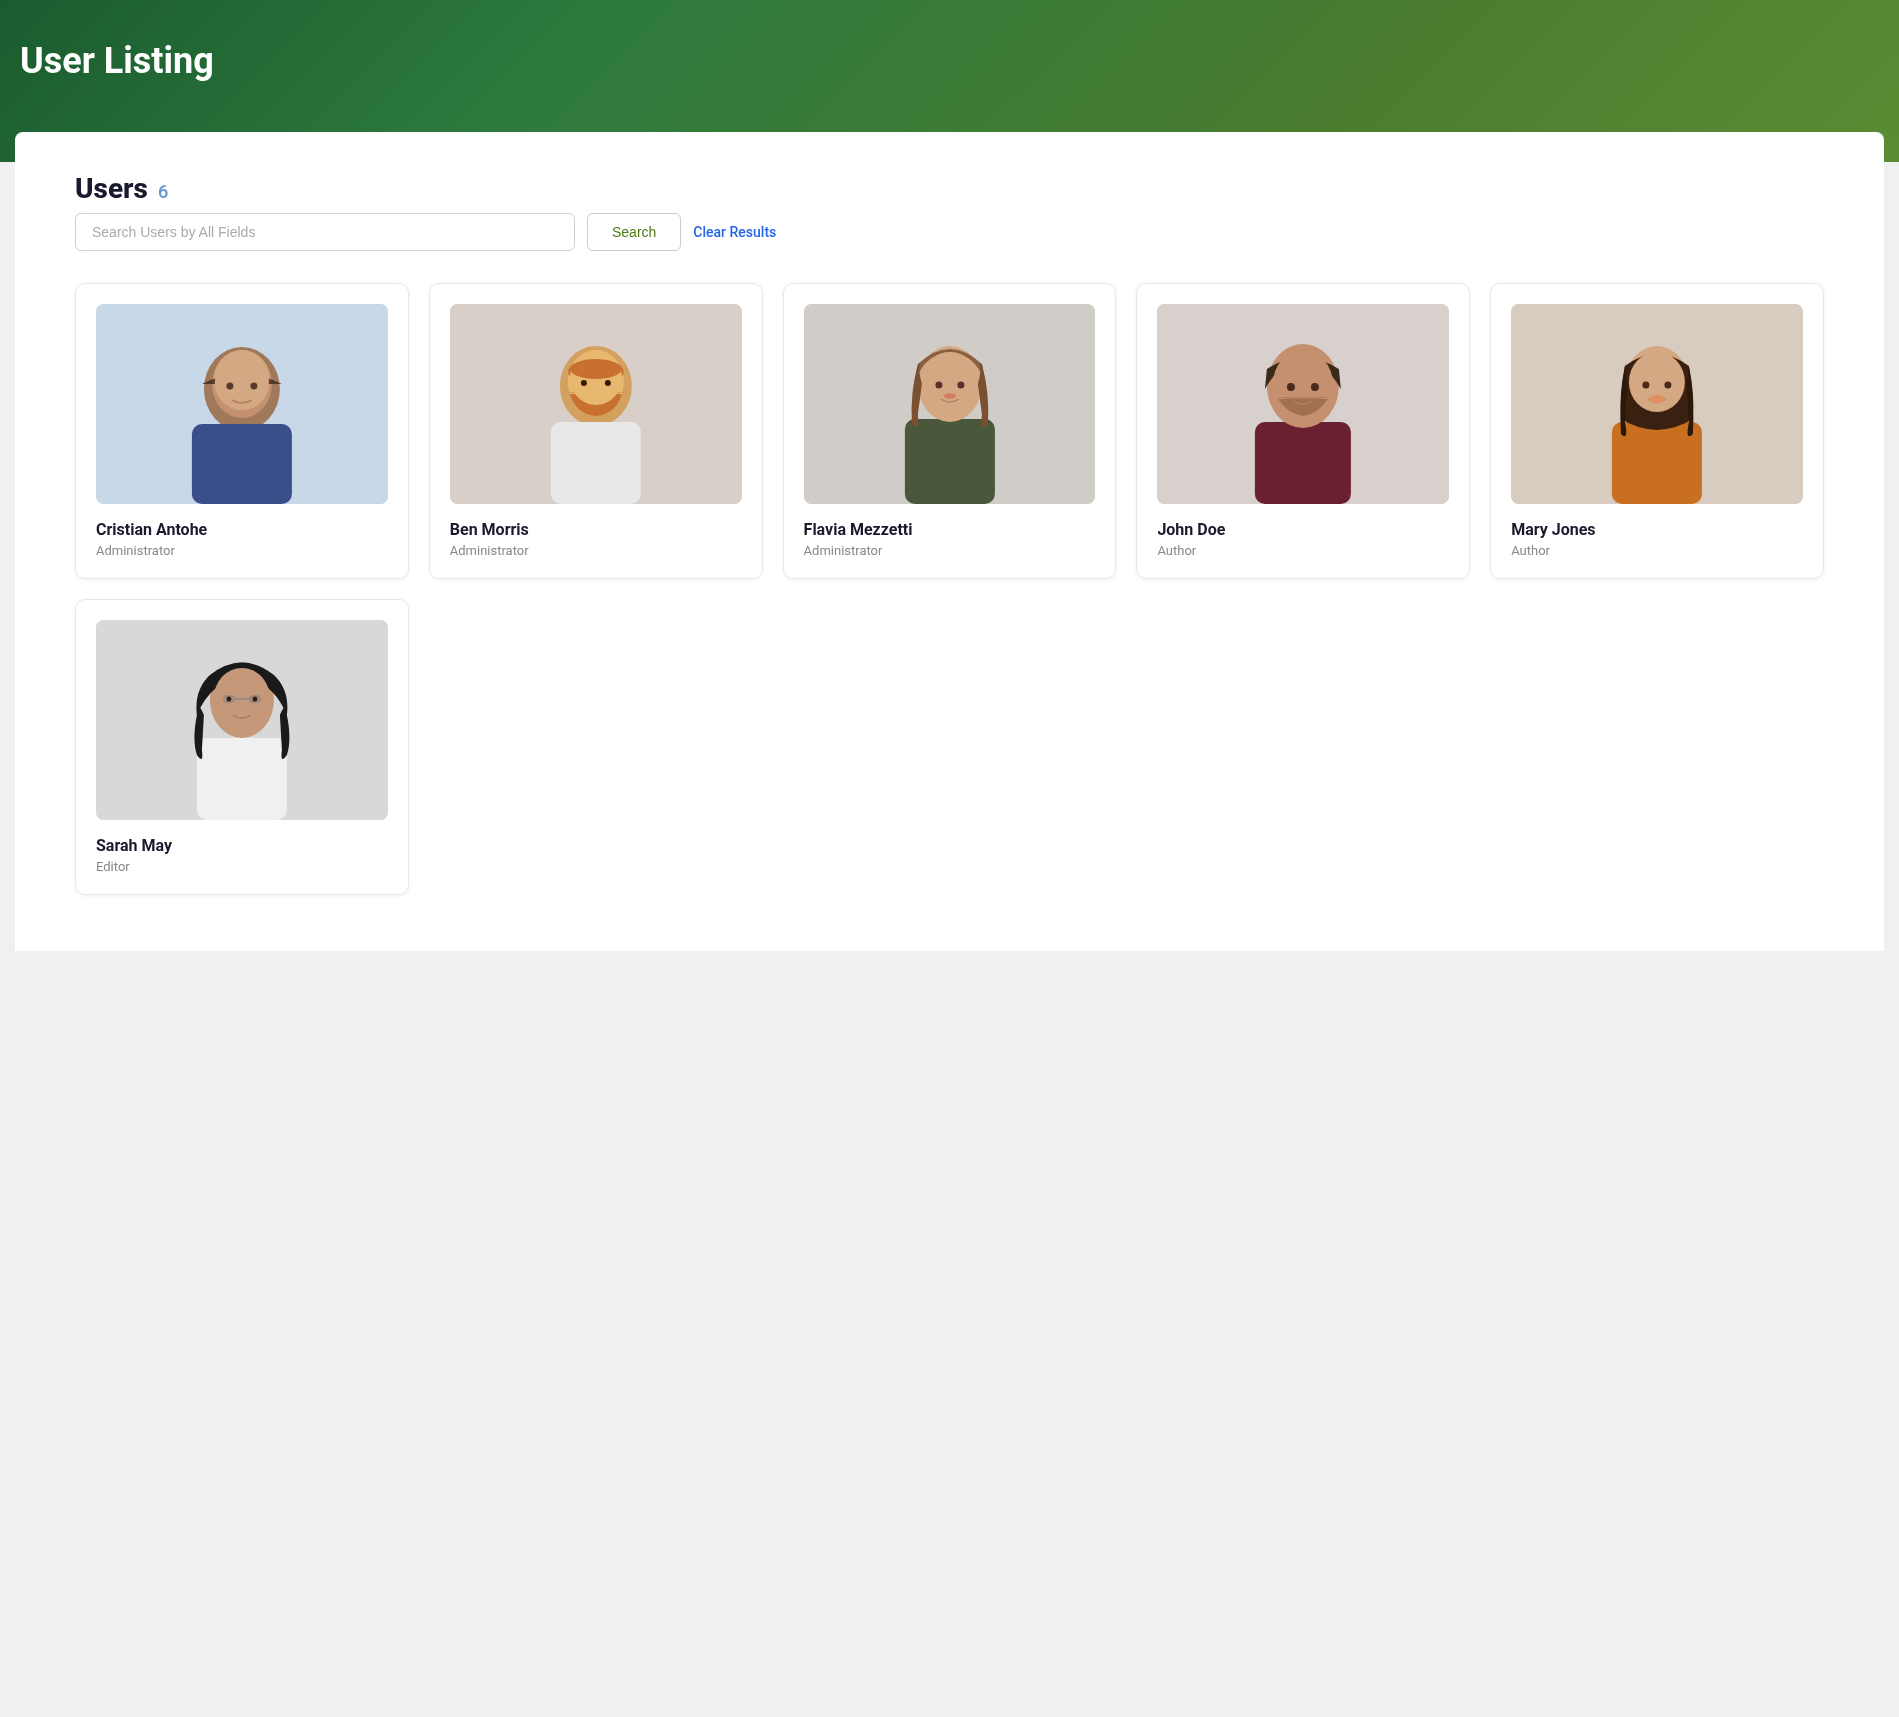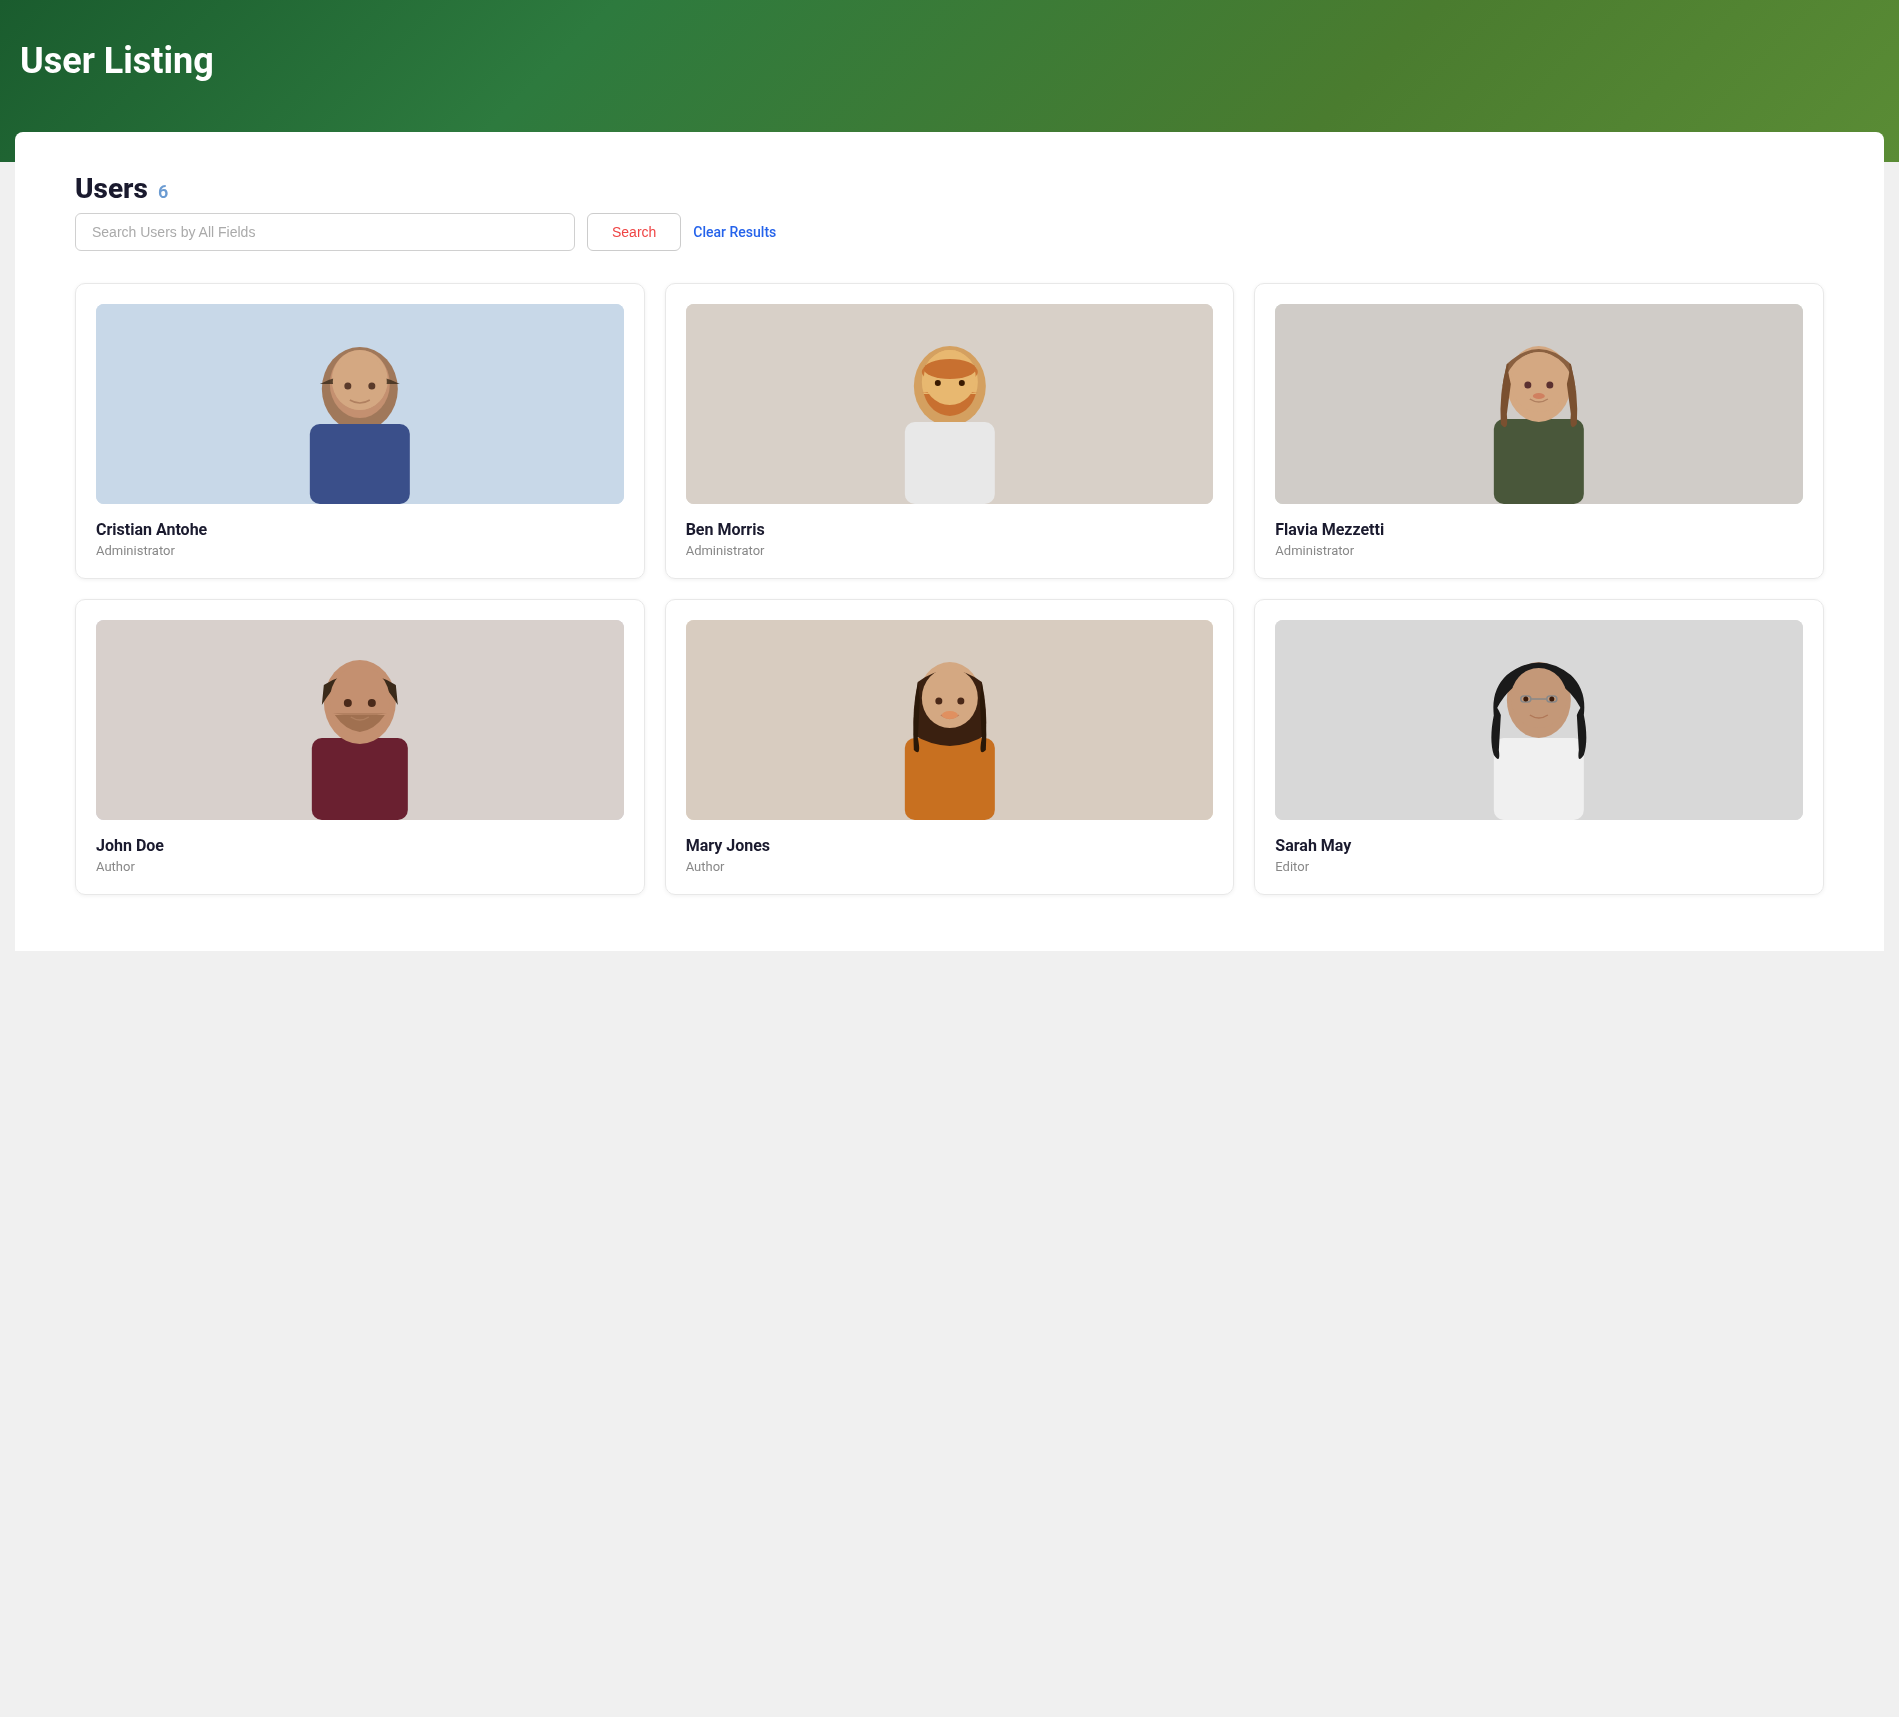--- a/index.html
+++ b/index.html
@@ -82,21 +82,21 @@
     .search-input::placeholder {
       color: #aaa;
     }
 
     .search-button {
       padding: 10px 24px;
       border: 1px solid #ccc;
       border-radius: 6px;
       background: white;
       font-size: 14px;
-      color: #ef4444;
+      color: #4d7c0f;
       cursor: pointer;
       font-weight: 500;
     }
 
     .clear-results-link {
       color: #2563eb;
       font-size: 14px;
       cursor: pointer;
       text-decoration: none;
       font-weight: 500;
@@ -119,21 +119,21 @@
       cursor: pointer;
     }
 
     .filter-icon {
       width: 16px;
       height: 16px;
     }
 
     .user-grid {
       display: grid;
-      grid-template-columns: repeat(3, 1fr);
+      grid-template-columns: repeat(5, 1fr);
       gap: 20px;
       margin-top: 32px;
     }
 
     .user-card {
       border: 1px solid #e8e8e8;
       border-radius: 10px;
       padding: 20px;
       display: flex;
       flex-direction: column;

